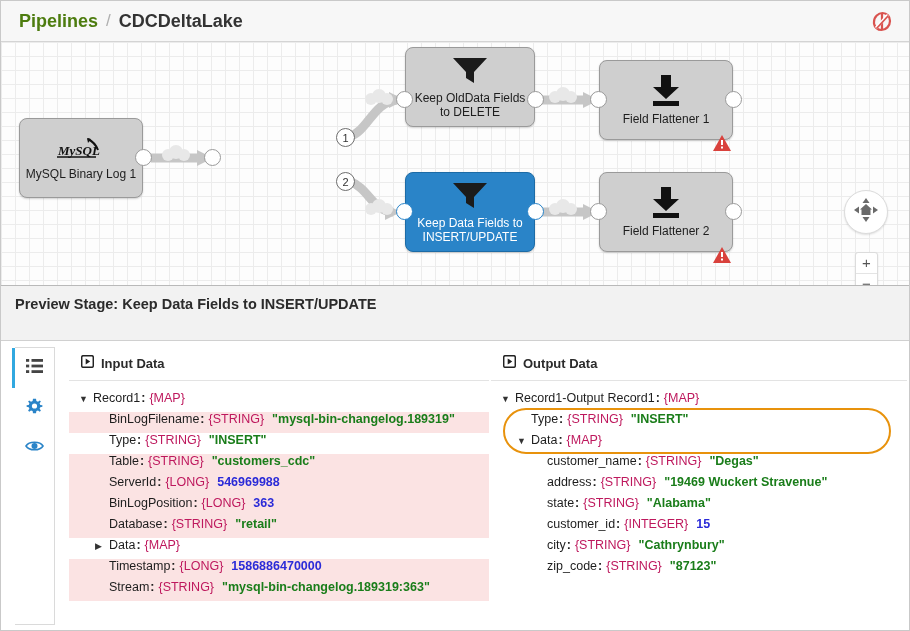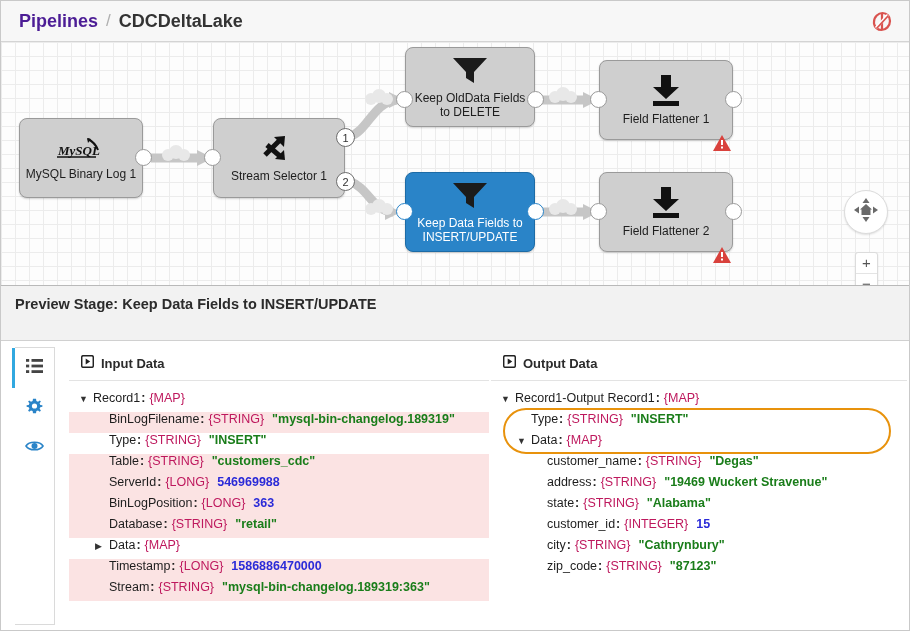--- a/index.html
+++ b/index.html
@@ -18,21 +18,21 @@
 
   
   .breadcrumb-bar {
     position: absolute; left: 0; top: 0; width: 910px; height: 41px;
     background: #f7f7f7;
     border-bottom: 1px solid #d4d4d4;
     display: flex; align-items: center;
     padding-left: 18px;
   }
   .bc-link {
-    color: #4c1d95; font-size: 18px; font-weight: bold; cursor: pointer;
+    color: #4d7c0f; font-size: 18px; font-weight: bold; cursor: pointer;
   }
   .bc-sep { color: #b0b0b0; font-size: 17px; margin: 0 8px; }
   .bc-current { color: #333; font-size: 18px; font-weight: bold; }
   .logo-mark {
     position: absolute; right: 16px; top: 8px;
     width: 26px; height: 26px;
   }
 
   
   .canvas {
@@ -253,31 +253,20 @@
           <path d="M34 4 C38 6 42 10 44 15" stroke="#111" stroke-width="2" fill="none"></path>
           <path d="M33 3 L37 4 L34 8 Z" fill="#111"></path>
           <text x="4" y="20" font-family="Liberation Serif, serif" font-size="13" font-style="italic" font-weight="bold" fill="#111">MySQL</text>
           <path d="M3 22 L42 22" stroke="#111" stroke-width="1.3"></path>
         </svg>
       </span>
       <span class="node-label">MySQL Binary Log 1</span>
     </div>
     <div class="port" style="left:134px;top:107px;"></div>
 
-    <div class="node" style="left:212px;top:76px;width:132px;height:80px;">
-      <span class="node-icon">
-        <svg width="36" height="30" viewBox="0 0 36 30">
-          <path d="M4 22 L20 6" stroke="#111" stroke-width="5" fill="none"></path>
-          <path d="M13 4 L24 3 L23 14 Z" fill="#111"></path>
-          <path d="M6 12 L20 24" stroke="#111" stroke-width="5" fill="none"></path>
-          <path d="M14 26 L24 27 L23 17 Z" fill="#111"></path>
-        </svg>
-      </span>
-      <span class="node-label">Stream Selector 1</span>
-    </div>
     <div class="port" style="left:203px;top:107px;"></div>
     <div class="port-num" style="left:335px;top:86px;">1</div>
     <div class="port-num" style="left:335px;top:130px;">2</div>
 
     <div class="node" style="left:404px;top:5px;width:130px;height:80px;">
       <span class="node-icon">
         <svg width="42" height="30" viewBox="0 0 42 30">
           <path d="M4 3 L38 3 L25 17 L25 28 L17 23 L17 17 Z" fill="#1b1b1b"></path>
         </svg>
       </span>

